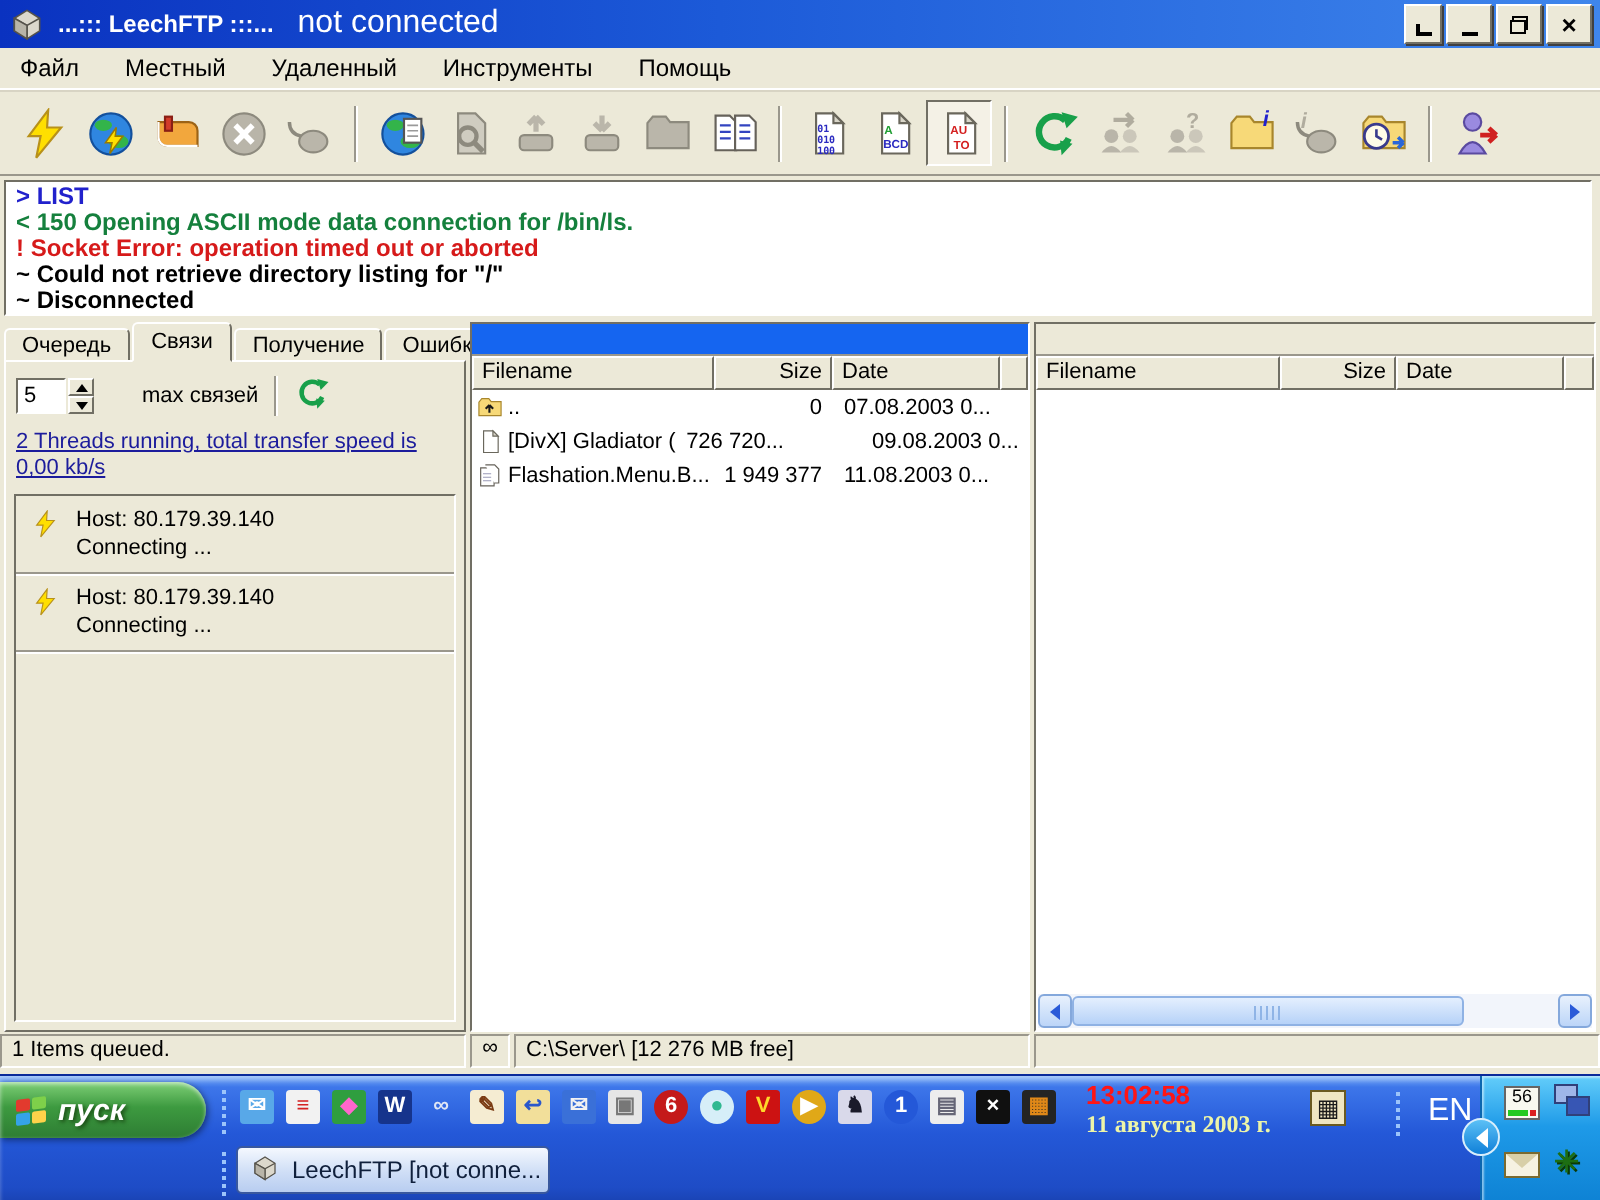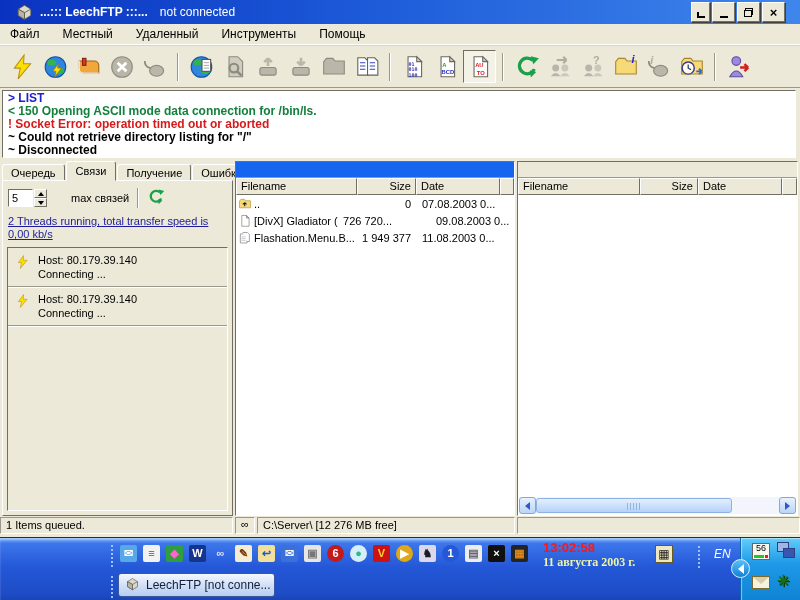--- a/index.html
+++ b/index.html
@@ -3,24 +3,24 @@
 <meta charset="utf-8">
 <style>
   html,body{margin:0;padding:0;width:800px;height:600px;overflow:hidden;}
   #screen{position:relative;width:800px;height:600px;background:#ece9d8;
     font-family:"Liberation Sans",sans-serif;font-size:11px;color:#000;cursor:default;}
   .abs{position:absolute;}
 
   
   #titlebar{left:0;top:0;width:800px;height:24px;
     background:linear-gradient(90deg,#0a32c0,#1c5ad8 45%,#3f86ec);
-    display:flex;align-items:center;padding:0 15px;box-sizing:border-box;color:#fff;}
+    display:flex;align-items:center;padding:0 4px;box-sizing:border-box;color:#fff;}
   #app-icon{width:20px;height:20px;margin-right:5px;flex:0 0 auto;}
   .t-title{font-weight:bold;font-size:12px;white-space:nowrap;}
-  .t-sub{font-size:12px;margin-left:12px;white-space:nowrap;}
+  .t-sub{font-size:16px;margin-left:12px;white-space:nowrap;}
   #titlebar .spacer{flex:1;}
   .winbtn{width:21px;height:18px;background:#ece9d8;border:1px solid;
     border-color:#fff #716f64 #716f64 #fff;box-shadow:1px 1px 0 #404040;
     margin-left:2px;display:flex;align-items:center;justify-content:center;color:#000;}
   .winbtn.small{width:17px;}
   .g-roll{width:6px;height:4px;border-left:2px solid #000;border-bottom:2px solid #000;align-self:flex-end;margin-bottom:3px;}
   .g-min{width:8px;height:2px;background:#000;align-self:flex-end;margin-bottom:3px;}
   .g-rest{position:relative;width:9px;height:8px;}
   .g-rest i{position:absolute;display:block;border:1px solid #000;background:#ece9d8;width:6px;height:5px;}
   .g-rest i.b{left:0;top:2px;} .g-rest i.a{right:0;top:0;}
@@ -116,21 +116,21 @@
   .qldots{position:absolute;width:3px;height:22px;border-left:2px dotted #9cc4fa;}
   #ql{position:absolute;left:120px;top:7px;display:flex;}
   .ql{width:17px;height:17px;margin-right:6px;border-radius:2px;display:flex;align-items:center;justify-content:center;
     font-size:11px;font-weight:bold;line-height:17px;flex:0 0 auto;}
   .ql.round{border-radius:50%;}
   #clockblock{position:absolute;left:543px;top:3px;width:104px;text-align:left;}
   #tb-clock{color:#ff1515;font-weight:bold;font-size:13px;line-height:14px;}
   #tb-date{color:#eef5a8;font-weight:bold;font-size:12px;font-family:"Liberation Serif",serif;line-height:15px;white-space:nowrap;}
   #hotkeyicon{position:absolute;left:655px;top:7px;width:16px;height:16px;background:#efe6c2;border:1px solid #6a5a20;
     display:flex;align-items:center;justify-content:center;color:#1a1a1a;font-size:12px;}
-  #langind{position:absolute;left:714px;top:9px;color:#fff;font-size:12px;font-style:italic;}
+  #langind{position:absolute;left:714px;top:9px;color:#fff;font-size:16px;}
   #tray{position:absolute;left:740px;top:0;width:60px;height:63px;
     background:linear-gradient(180deg,#63cdfa 0%,#1e9ae8 40%,#0e82d4 100%);
     border-left:1px solid #0c66b0;box-shadow:inset 1px 1px 1px rgba(255,255,255,.5);}
   #traychevron{position:absolute;left:731px;top:21px;width:19px;height:19px;border-radius:50%;
     background:linear-gradient(180deg,#5bc0f6,#1080d8);border:1px solid #d8eefc;
     display:flex;align-items:center;justify-content:center;box-sizing:border-box;}
   #traychevron b{width:0;height:0;border:5px solid transparent;border-right:6px solid #fff;margin-left:-5px;}
   #cpumeter{position:absolute;left:752px;top:5px;width:18px;height:17px;background:#f8f8f0;border:1px solid #666;
     box-sizing:border-box;font-size:9px;line-height:9px;text-align:center;color:#000;}
   #cpumeter .bar{position:absolute;left:1px;bottom:1px;height:3px;width:10px;background:#22c922;}
@@ -463,20 +463,29 @@
   </div>
 
   <div id="statusbar" class="abs">
     <span class="scell" id="sc-queue">1 Items queued.</span>
     <span class="scell" id="sc-inf">∞</span>
     <span class="scell" id="sc-path">C:\Server\   [12 276 MB free]</span>
     <span class="scell" id="sc-rest"></span>
   </div>
 
   <div id="taskbar" class="abs">
+    <div id="startbtn">
+      <span id="startflag">
+        <i style="background:#e23a2e"></i>
+          <i style="background:#7ed04a"></i>
+        <i style="background:#35a3e8"></i>
+          <i style="background:#ffd24a"></i>
+      </span>
+      <span id="startlabel">пуск</span>
+    </div>
     <span class="qldots" style="left:111px;top:7px;"></span>
     <div id="ql">
         <span class="ql" style="background: rgb(88, 168, 232); color: rgb(255, 255, 255);">✉</span>
         <span class="ql" style="background: rgb(242, 242, 242); color: rgb(212, 34, 34);">≡</span>
         <span class="ql" style="background: rgb(47, 158, 63); color: rgb(255, 102, 204);">◆</span>
         <span class="ql" style="background: rgb(22, 52, 140); color: rgb(255, 255, 255);">W</span>
         <span class="ql" style="background: transparent; color: rgb(223, 230, 245);">∞</span>
         <span class="ql" style="background: rgb(245, 236, 210); color: rgb(122, 58, 18);">✎</span>
         <span class="ql" style="background: rgb(242, 223, 154); color: rgb(42, 88, 204);">↩</span>
         <span class="ql" style="background: rgb(58, 112, 216); color: rgb(242, 242, 242);">✉</span>

